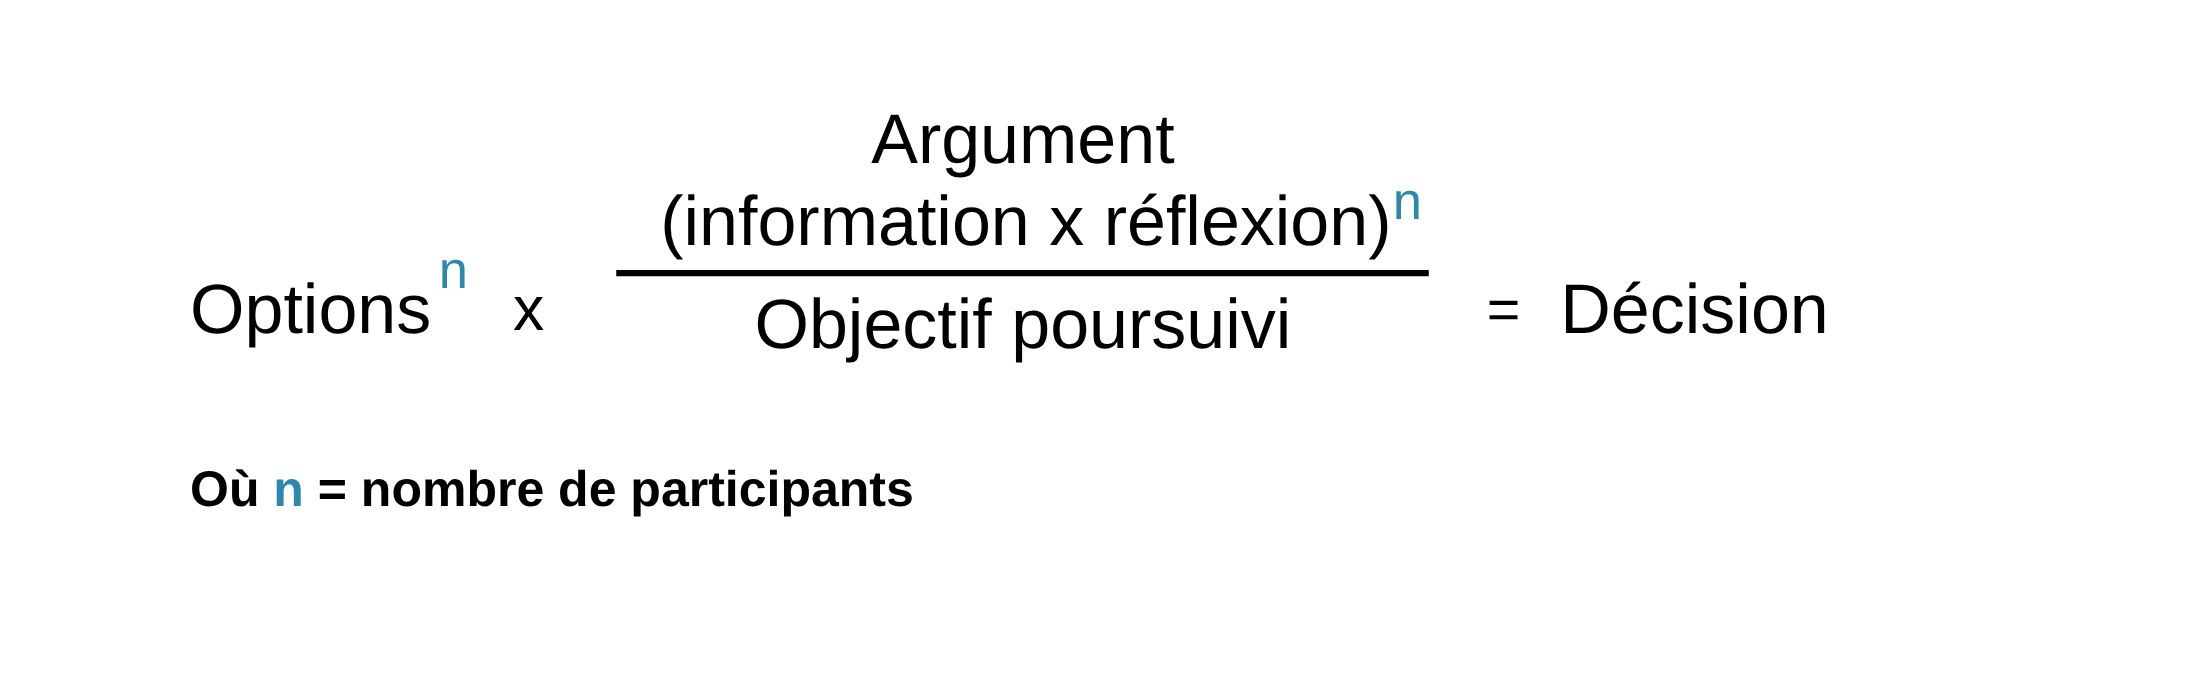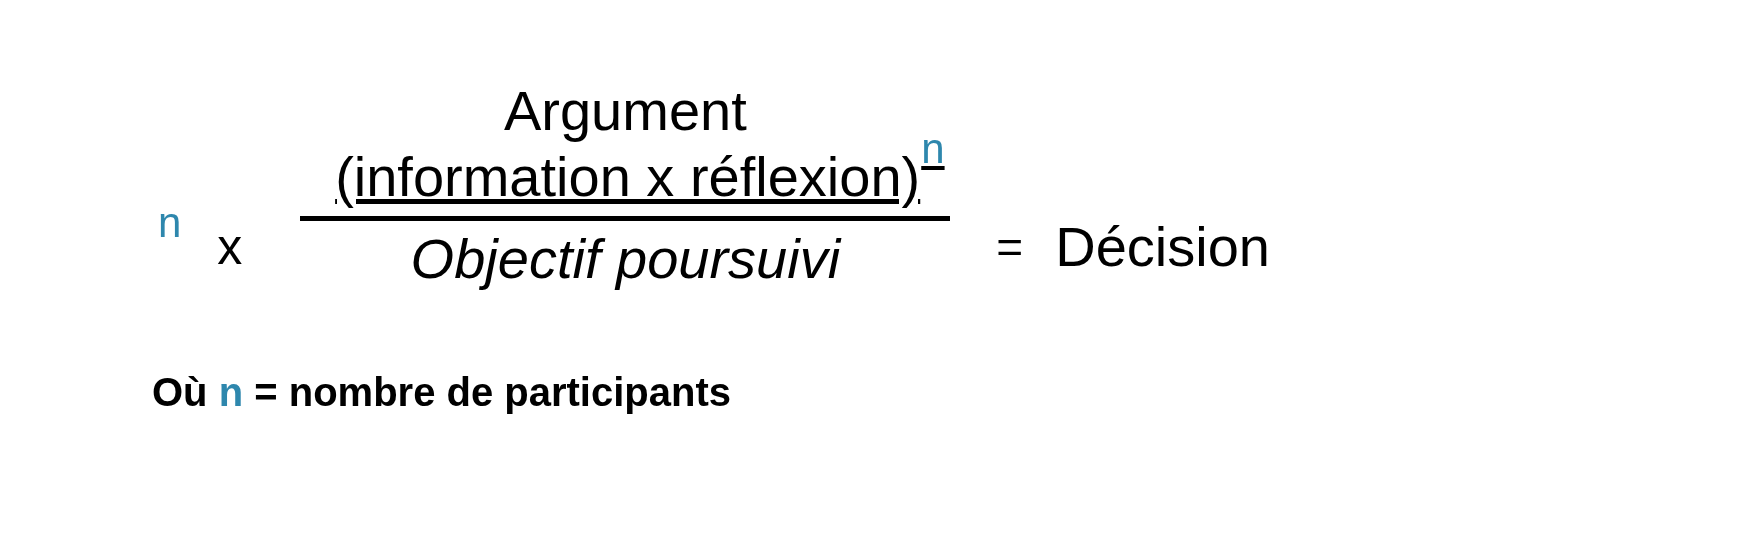--- a/index.html
+++ b/index.html
@@ -84,45 +84,43 @@
     text-align: center;
     white-space: pre;
   }
 
   .numerator {
     font-size: 56px;
     line-height: 1.18;
     text-align: center;
     white-space: pre;
     display: inline-flex;
-    align-items: flex-start;
+    align-items: center;
     position: relative;
     left: 14px;
-    text-decoration: underline;
   }
   .numerator .sup-n {
     top: -16px;
     left: 1px;
     font-size: 42px;
   }
 
   .fraction-bar {
     width: 650px;
     height: 5px;
     background: #000000;
     margin-top: 6px;
     margin-bottom: 5px;
   }
 
   .denominator {
     font-size: 56px;
     line-height: 1.18;
     text-align: left;
     white-space: pre;
-    font-style: italic;
   }
 
   .equals-sign {
     font-size: 46px;
     line-height: 1;
     position: relative;
     top: 62px;
     margin-left: 46px;
   }
 
@@ -150,21 +148,21 @@
     color: #2e87ad;
   }
 </style>
 </head>
 <body>
 
 <div class="slide">
 
   <div class="equation">
 
-    <span class="term options-term"><span class="sup-n">n</span></span>
+    <span class="term options-term"><span class="options-base">Options</span><span class="sup-n">n</span></span>
 
     <span class="mult-sign">x</span>
 
     <span class="fraction">
       <span class="fraction-top-label">Argument</span>
 
       <span class="numerator"><span>(information x réflexion)</span><span class="sup-n">n</span></span>
 
       <span class="fraction-bar"></span>
 

